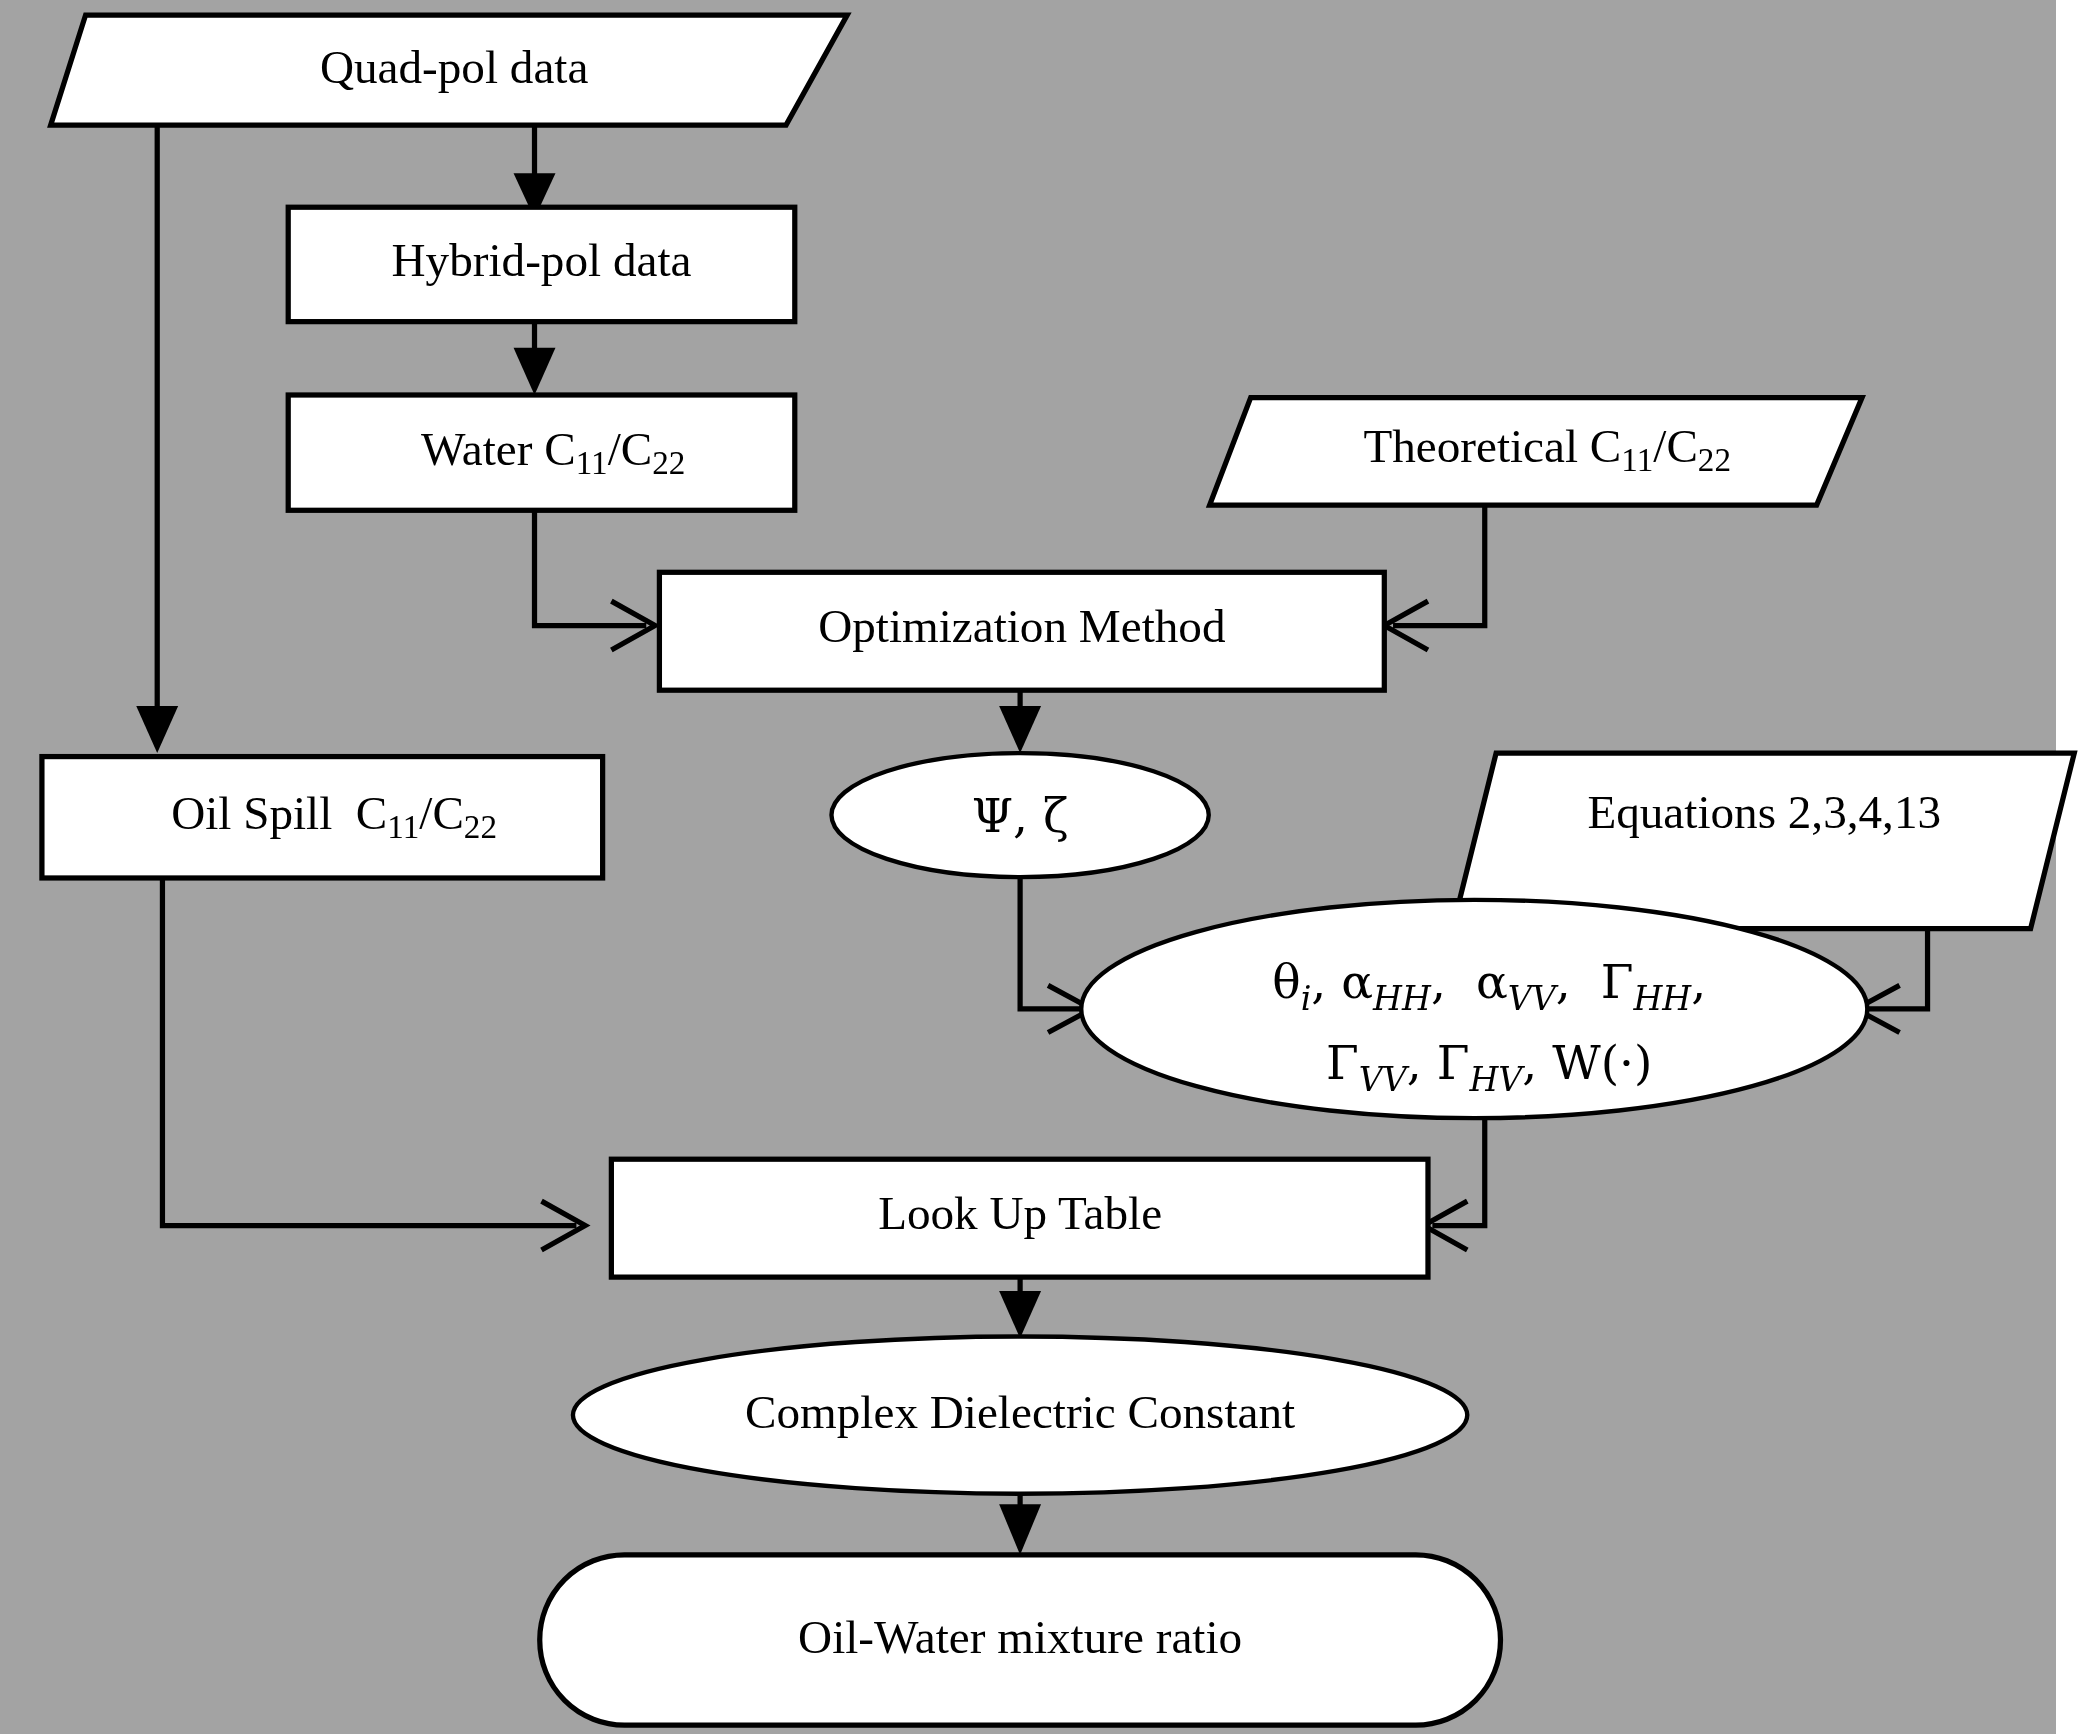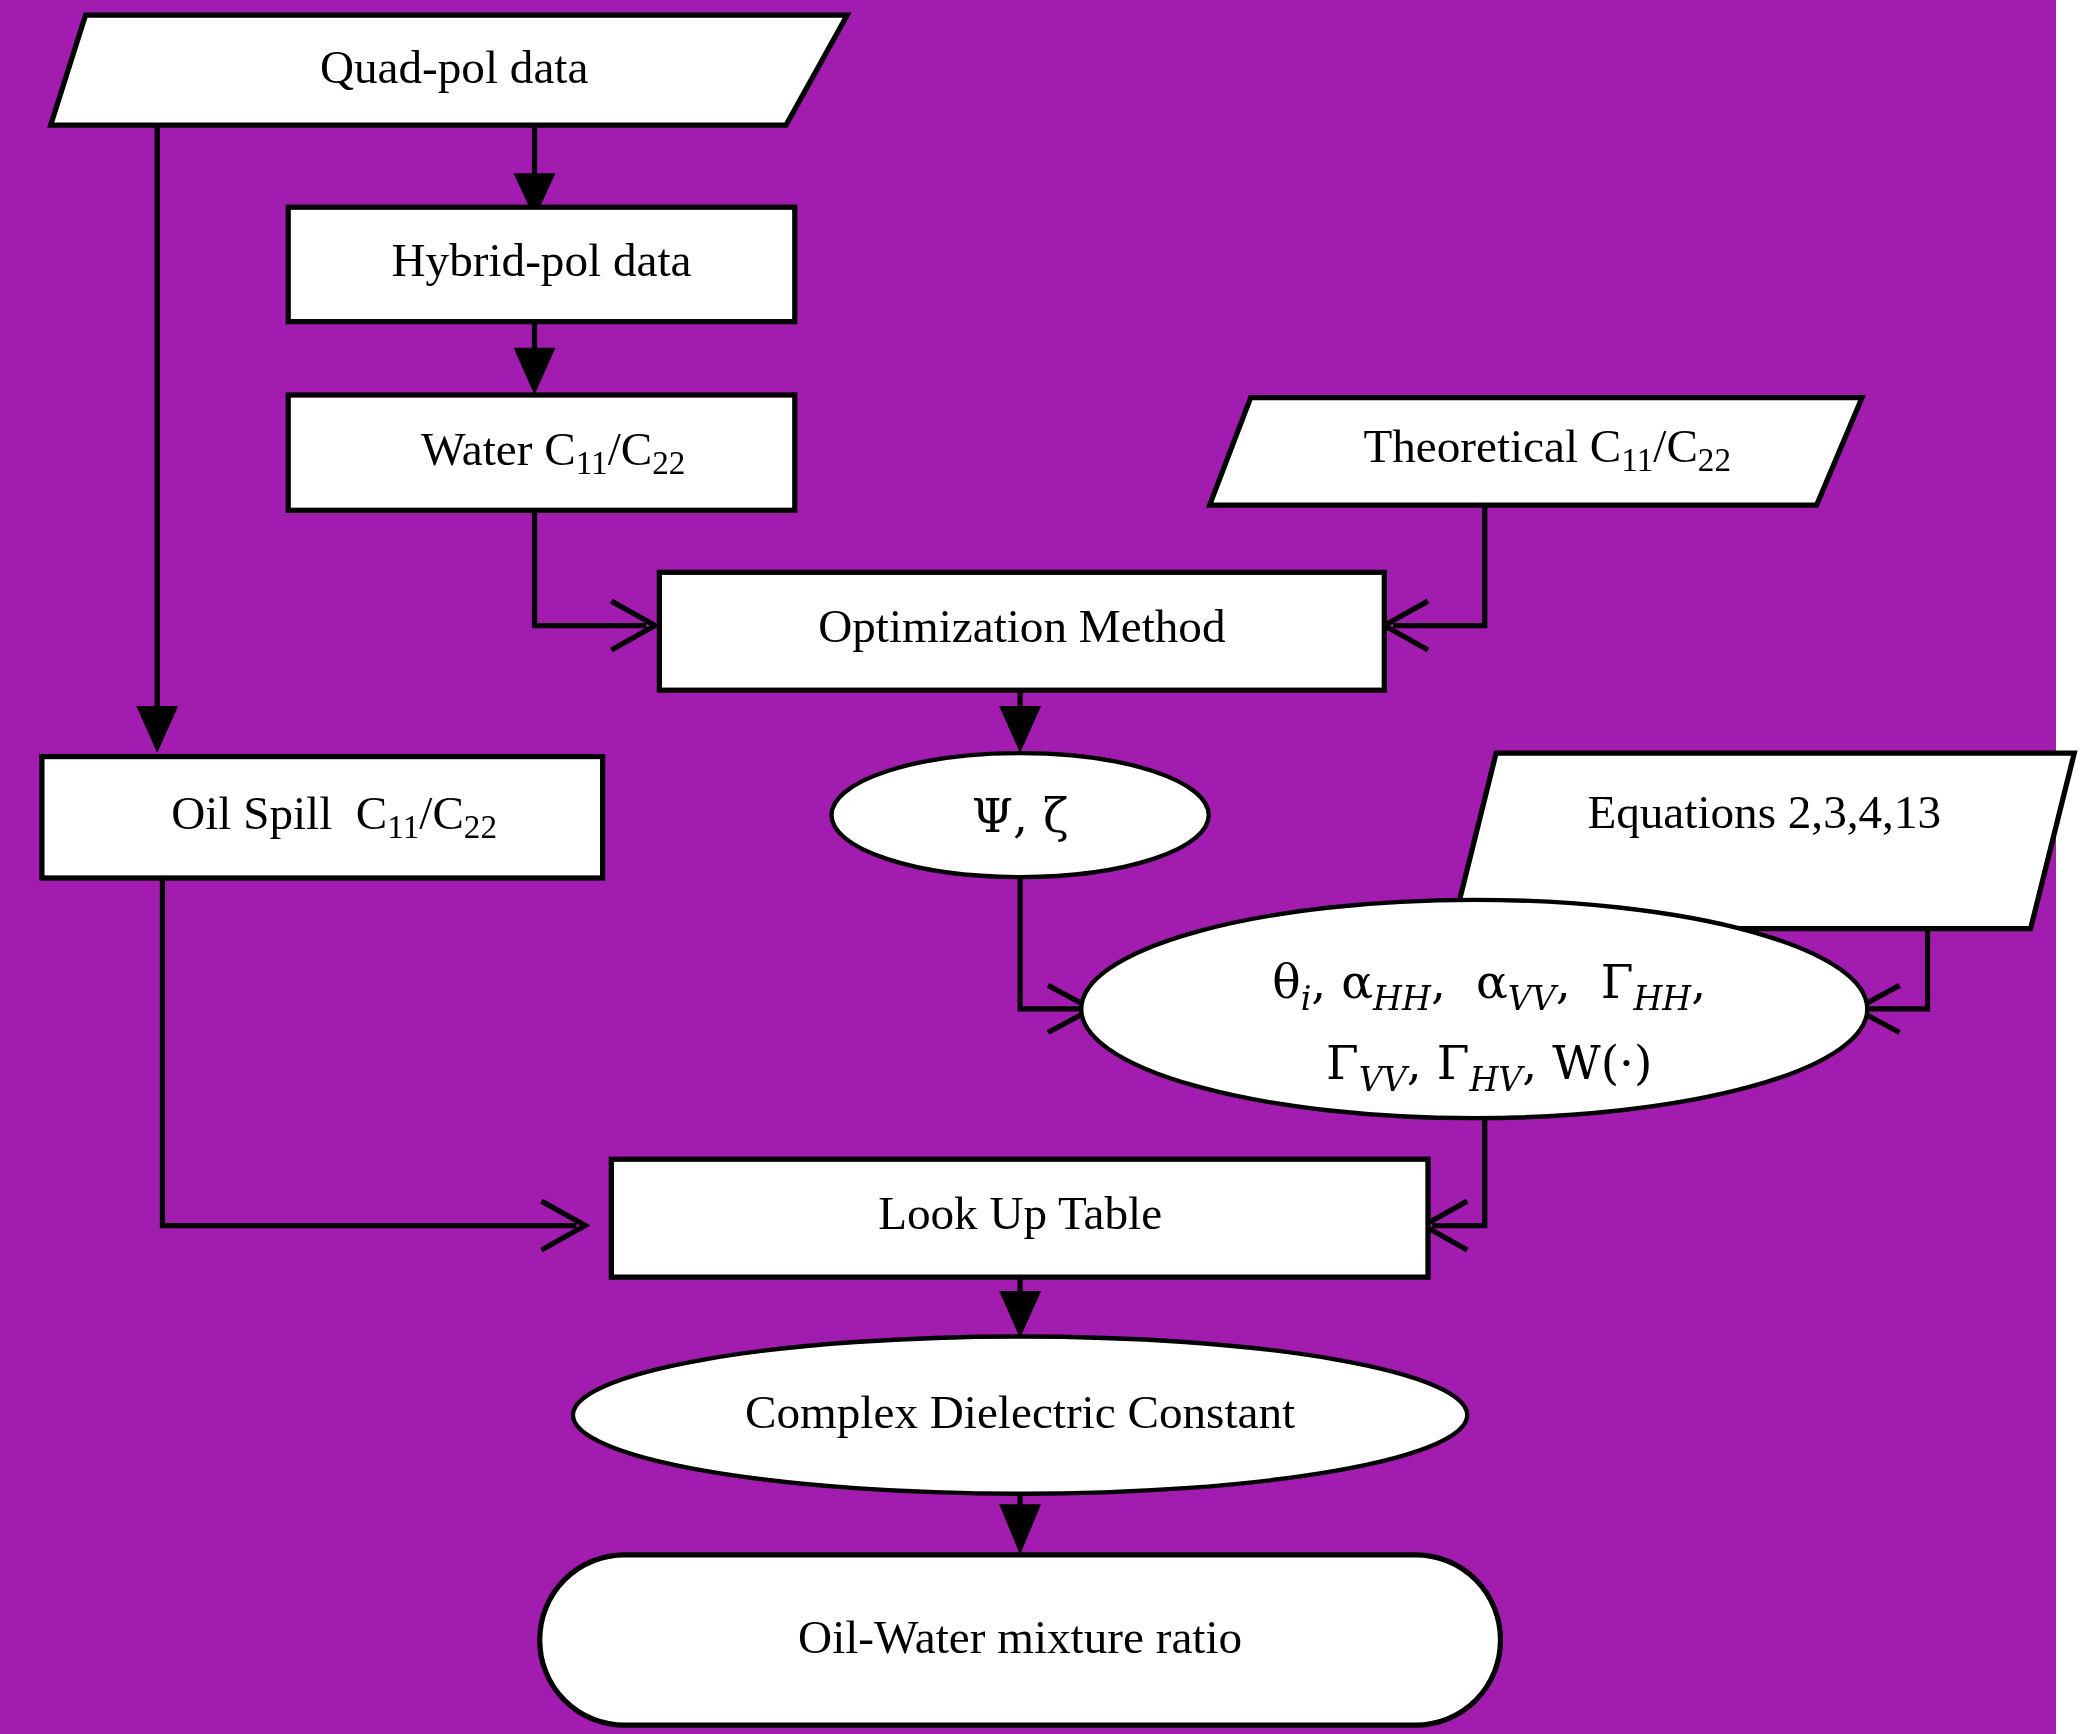--- a/index.html
+++ b/index.html
@@ -10,21 +10,21 @@
   body {
     width: 2090px;
     height: 1735px;
     font-family: "Liberation Serif", "DejaVu Serif", serif;
     overflow: hidden;
   }
   #flowchart-root {
     position: relative;
     width: 2056px;
     height: 1735px;
-    background: #a21caf;
+    background: #a3a3a3;
   }
   svg#flow-svg {
     position: absolute;
     top: 0;
     left: 0;
     width: 2090px;
     height: 1735px;
   }
   .shape-outline {
     fill: #ffffff;

